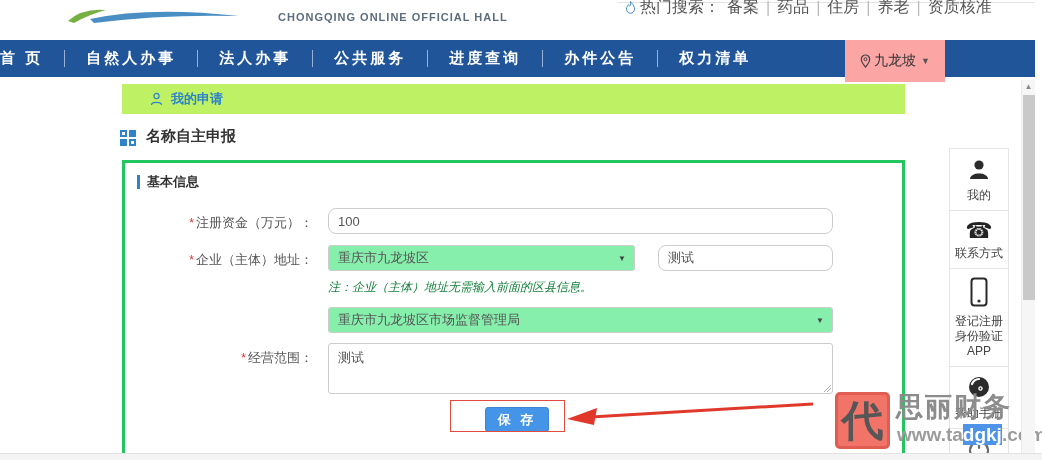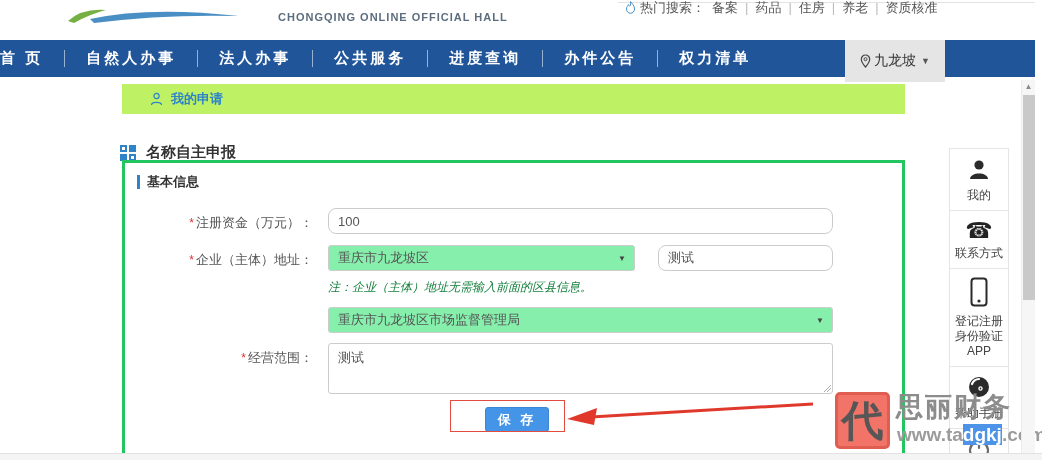--- a/index.html
+++ b/index.html
@@ -7,44 +7,44 @@
   body { font-family:"Liberation Sans","DejaVu Sans",sans-serif; }
   .stage { position:relative; width:1042px; height:460px; background:#fff; overflow:hidden; }
 
   
   .top-header { position:absolute; left:0; top:0; width:1035px; height:40px; background:#fff; }
   .logo-swoosh { position:absolute; left:64px; top:5px; }
   .logo-text { position:absolute; left:278px; top:11px; font-size:11px; font-weight:bold;
                color:#5d6d7e; letter-spacing:1px; }
   .hot-line { position:absolute; left:618px; top:2px; width:417px; height:1px; background:#e3e3e3; }
   .hot-search { position:absolute; left:625px; top:0px; height:15px; display:flex; align-items:center;
-                font-size:13px; color:#555; white-space:nowrap; }
+                font-size:16px; color:#555; white-space:nowrap; }
   .hot-search .flame { margin-right:4px; display:inline-flex; }
   .hot-search .hs-label { color:#555; }
   .hot-search a { color:#555; text-decoration:none; margin:0 7px; cursor:pointer; }
   .hot-search .sep { color:#bbb; }
 
   
   .navbar { position:absolute; left:0; top:40px; width:1035px; height:37px; background:#20559a;
             display:flex; align-items:center; }
   .nav-item { color:#fff; font-size:15px; font-weight:bold; letter-spacing:3px; cursor:pointer;
               white-space:nowrap; }
   .nav-sep { width:1px; height:17px; background:rgba(255,255,255,.55); margin:0 21px; }
-  .region-box { position:absolute; left:845px; top:40px; width:100px; height:42px; background:#e5e5e5;
+  .region-box { position:absolute; left:845px; top:40px; width:100px; height:42px; background:#fca5a5;
                 display:flex; align-items:center; justify-content:center; gap:3px; cursor:pointer; }
   .region-box .region-label { font-size:14px; color:#333; }
   .region-caret { font-size:9px; color:#555; margin-left:2px; }
 
   
   .breadcrumb { position:absolute; left:122px; top:84px; width:783px; height:30px; background:#bef264;
                 display:flex; align-items:center; padding-left:28px; }
   .breadcrumb .bc-label { color:#2e83c9; font-size:13px; font-weight:bold; margin-left:8px; cursor:pointer; }
 
   
-  .page-title-row { position:absolute; left:120px; top:143px; display:flex; align-items:center;font-family:Liberation Serif, serif; }
+  .page-title-row { position:absolute; left:120px; top:127px; display:flex; align-items:flex-end;font-family:Liberation Serif, serif; }
   .grid-icon { width:16px; height:16px; display:grid; grid-template-columns:7px 7px; grid-template-rows:7px 7px;
                gap:2px; }
   .grid-icon i { display:block; }
   .grid-icon .gi-o { border:2px solid #2e83c9; }
   .grid-icon .gi-f { background:#2e83c9; }
   .page-title-row .pt-text { font-size:15px; font-weight:bold; color:#333; margin-left:10px; }
 
   
   .form-panel { position:absolute; left:122px; top:160px; width:783px; height:298px;
                 border:3px solid #22c55e; background:#fff; }

